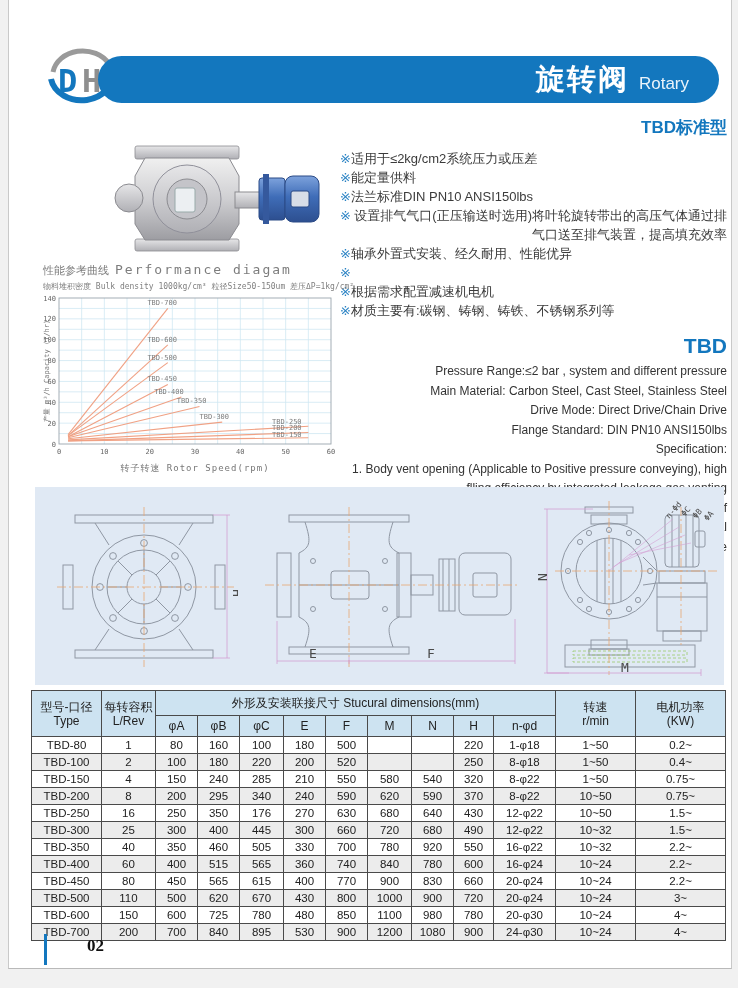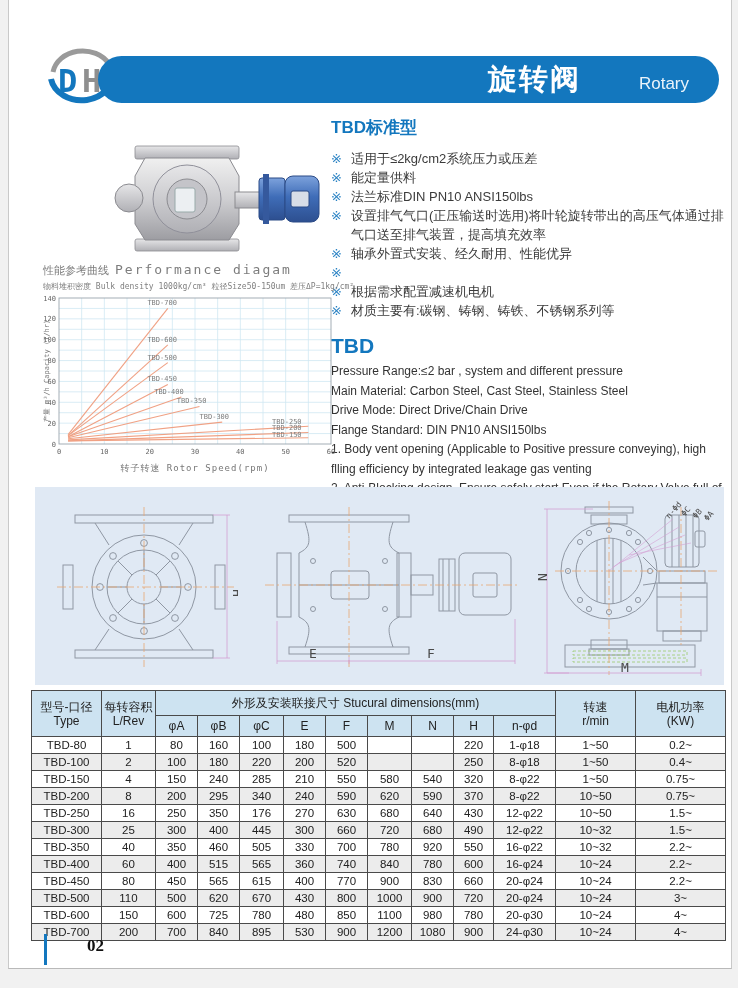--- a/index.html
+++ b/index.html
@@ -1,25 +1,25 @@
 <!DOCTYPE html>
 <html><head>
 <meta charset="utf-8">
 <style>
   html,body{margin:0;padding:0;background:#f1f1f1;font-family:"Liberation Sans","DejaVu Sans",sans-serif;}
   .page{position:absolute;left:8px;top:0;width:722px;height:968px;background:#fff;
         border-left:1px solid #c9c9c9;border-right:1px solid #c9c9c9;border-bottom:1px solid #b9b9b9;overflow:hidden;}
   
   .logo{position:absolute;left:36px;top:48px;width:74px;height:62px;}
   .banner{position:absolute;left:89px;top:56px;width:621px;height:47px;border-radius:24px;
-          background:#1377be;display:flex;align-items:center;justify-content:flex-end;padding-right:30px;box-sizing:border-box;gap:48px;}
+          background:#1377be;display:flex;align-items:center;justify-content:flex-end;padding-right:30px;box-sizing:border-box;}
   .banner .cn{color:#fff;font-size:29px;font-weight:bold;letter-spacing:2px;}
   .banner .en{color:#eaf4fb;font-size:17px;margin-left:10px;margin-top:8px;}
   
-  .right-col{position:absolute;left:322px;top:116px;width:396px;}
+  .right-col{position:absolute;left:322px;top:116px;width:396px;text-align:right;}
   .h-blue{color:#1377be;font-weight:bold;font-size:17px;margin-bottom:10px;}
   .bullet{display:flex;font-size:13px;color:#3b3b3b;line-height:19px;}
   .bullet .mk{color:#2b83c4;width:20px;flex:0 0 20px;}
   .tbd-head{color:#1377be;font-weight:bold;font-size:21px;margin:14px 0 4px 0;}
   .spec-line{font-size:12px;color:#333;line-height:19.5px;}
   
   .photo{position:absolute;left:74px;top:136px;width:246px;height:126px;}
   
   .chart-block{position:absolute;left:34px;top:262px;width:296px;}
   .c-title{font-family:"DejaVu Sans Mono","Liberation Mono",monospace;color:#7d7d7d;font-size:13px;letter-spacing:2px;}
@@ -124,20 +124,21 @@
           <span class="mk">※</span>
           <span>材质主要有:碳钢、铸钢、铸铁、不锈钢系列等</span>
         </div>
       </div>
     <div class="tbd-head">TBD</div>
     <div>
         <div class="spec-line">Pressure Range:≤2 bar , system and different pressure</div>
         <div class="spec-line">Main Material: Carbon Steel, Cast Steel, Stainless Steel</div>
         <div class="spec-line">Drive Mode: Direct Drive/Chain Drive</div>
         <div class="spec-line">Flange Standard: DIN PN10 ANSI150lbs</div>
+        <div class="spec-line">Specification:</div>
         <div class="spec-line">1. Body vent opening (Applicable to Positive pressure conveying), high flling efficiency by integrated leakage gas venting</div>
         <div class="spec-line">2. Anti-Blocking design, Ensure safely start Even if the Rotary Valve full of material</div>
         <div class="spec-line">3. Outboard Bearing, longlife and Excellent performance</div>
       </div>
   </div>
 
   <div class="chart-block">
     <div class="c-title">
       <span class="cnp">性能参考曲线</span><span>Performance diagam</span>
     </div>

